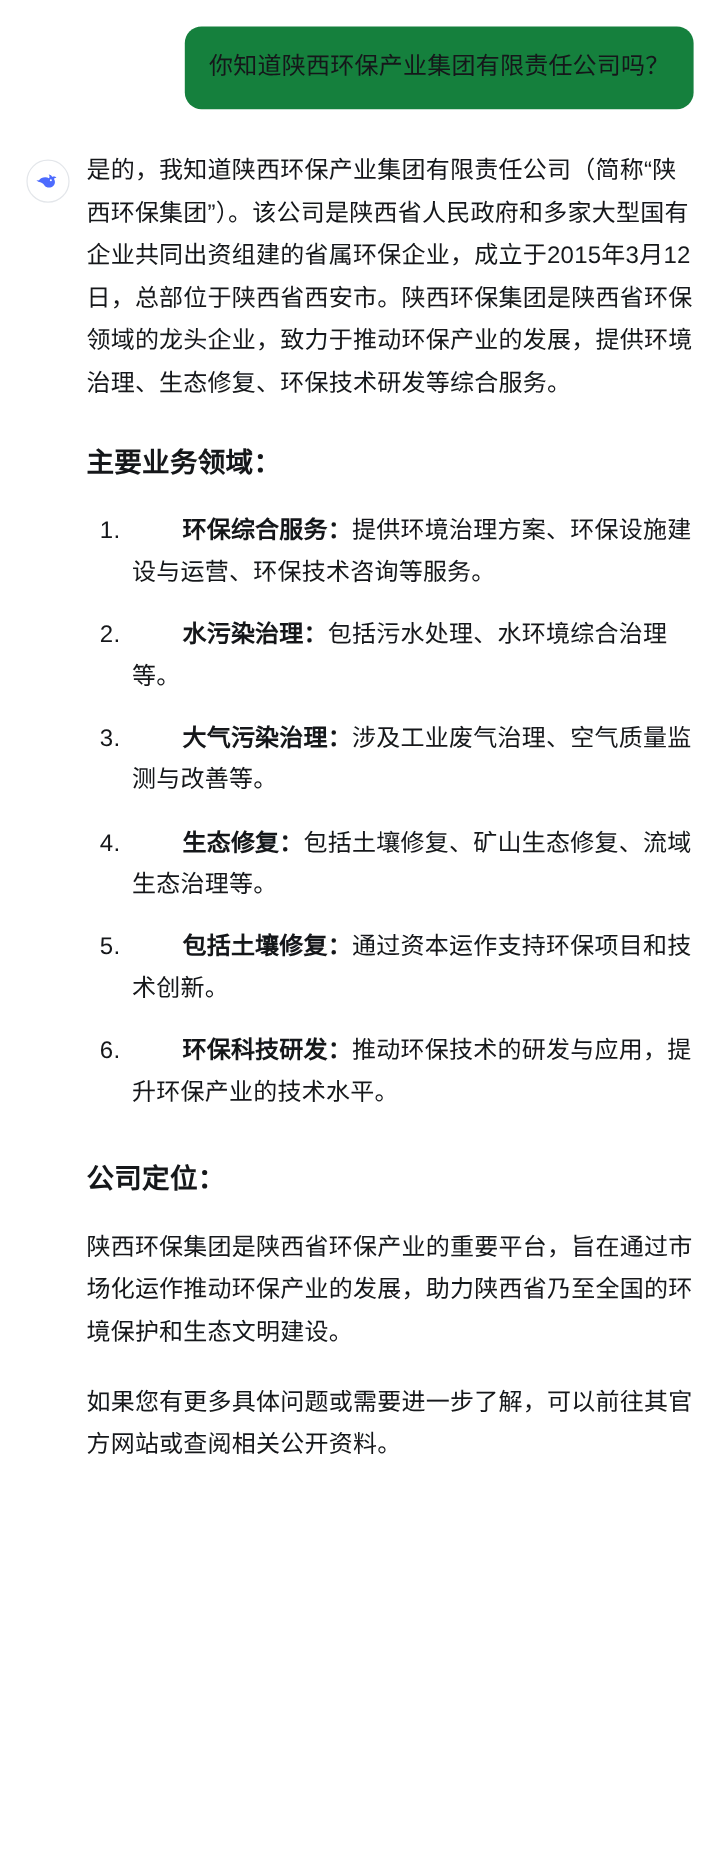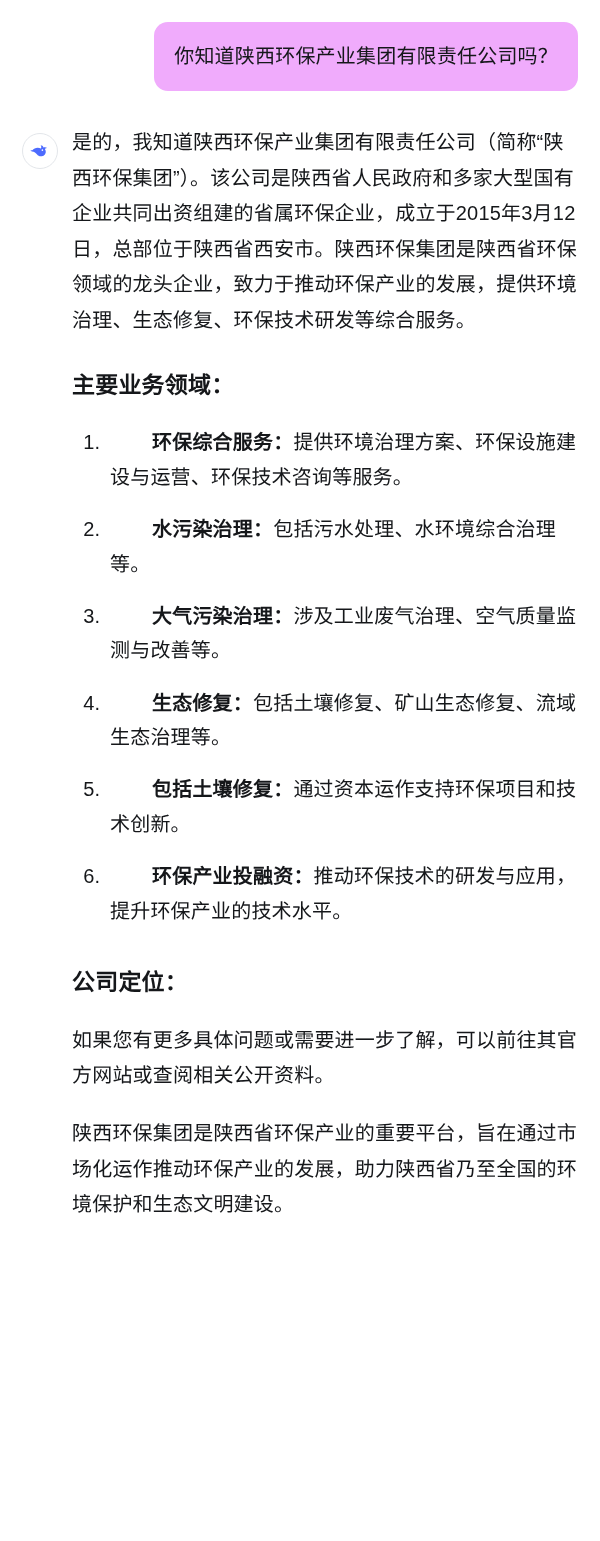--- a/index.html
+++ b/index.html
@@ -20,21 +20,21 @@
     padding: 22px 22px 40px 22px;
   }
 
   
   .user-row {
     display: flex;
     justify-content: flex-end;
     margin-bottom: 34px;
   }
   .user-bubble {
-    background: #f0abfc;
+    background: #15803d;
     border-radius: 14px;
     padding: 18px 20px 18px 20px;
     max-width: 430px;
     font-size: 20px;
     line-height: 1.65;
     color: #15171a;
     letter-spacing: 0.2px;
   }
 
   
@@ -133,28 +133,28 @@
         <li>
           <span class="term">大气污染治理：</span><span>涉及工业废气治理、空气质量监测与改善等。</span>
         </li>
         <li>
           <span class="term">生态修复：</span><span>包括土壤修复、矿山生态修复、流域生态治理等。</span>
         </li>
         <li>
           <span class="term">包括土壤修复：</span><span>通过资本运作支持环保项目和技术创新。</span>
         </li>
         <li>
-          <span class="term">环保产业投融资：</span><span>推动环保技术的研发与应用，提升环保产业的技术水平。</span>
+          <span class="term">环保科技研发：</span><span>推动环保技术的研发与应用，提升环保产业的技术水平。</span>
         </li>
       </ol>
 
       <div class="gap-after-list"></div>
 
       <div class="section-heading">公司定位：</div>
 
+      <p>陕西环保集团是陕西省环保产业的重要平台，旨在通过市场化运作推动环保产业的发展，助力陕西省乃至全国的环境保护和生态文明建设。</p>
+
       <p>如果您有更多具体问题或需要进一步了解，可以前往其官方网站或查阅相关公开资料。</p>
-
-      <p>陕西环保集团是陕西省环保产业的重要平台，旨在通过市场化运作推动环保产业的发展，助力陕西省乃至全国的环境保护和生态文明建设。</p>
 
     </div>
   </div>
 
 </div>
 
 </body></html>

